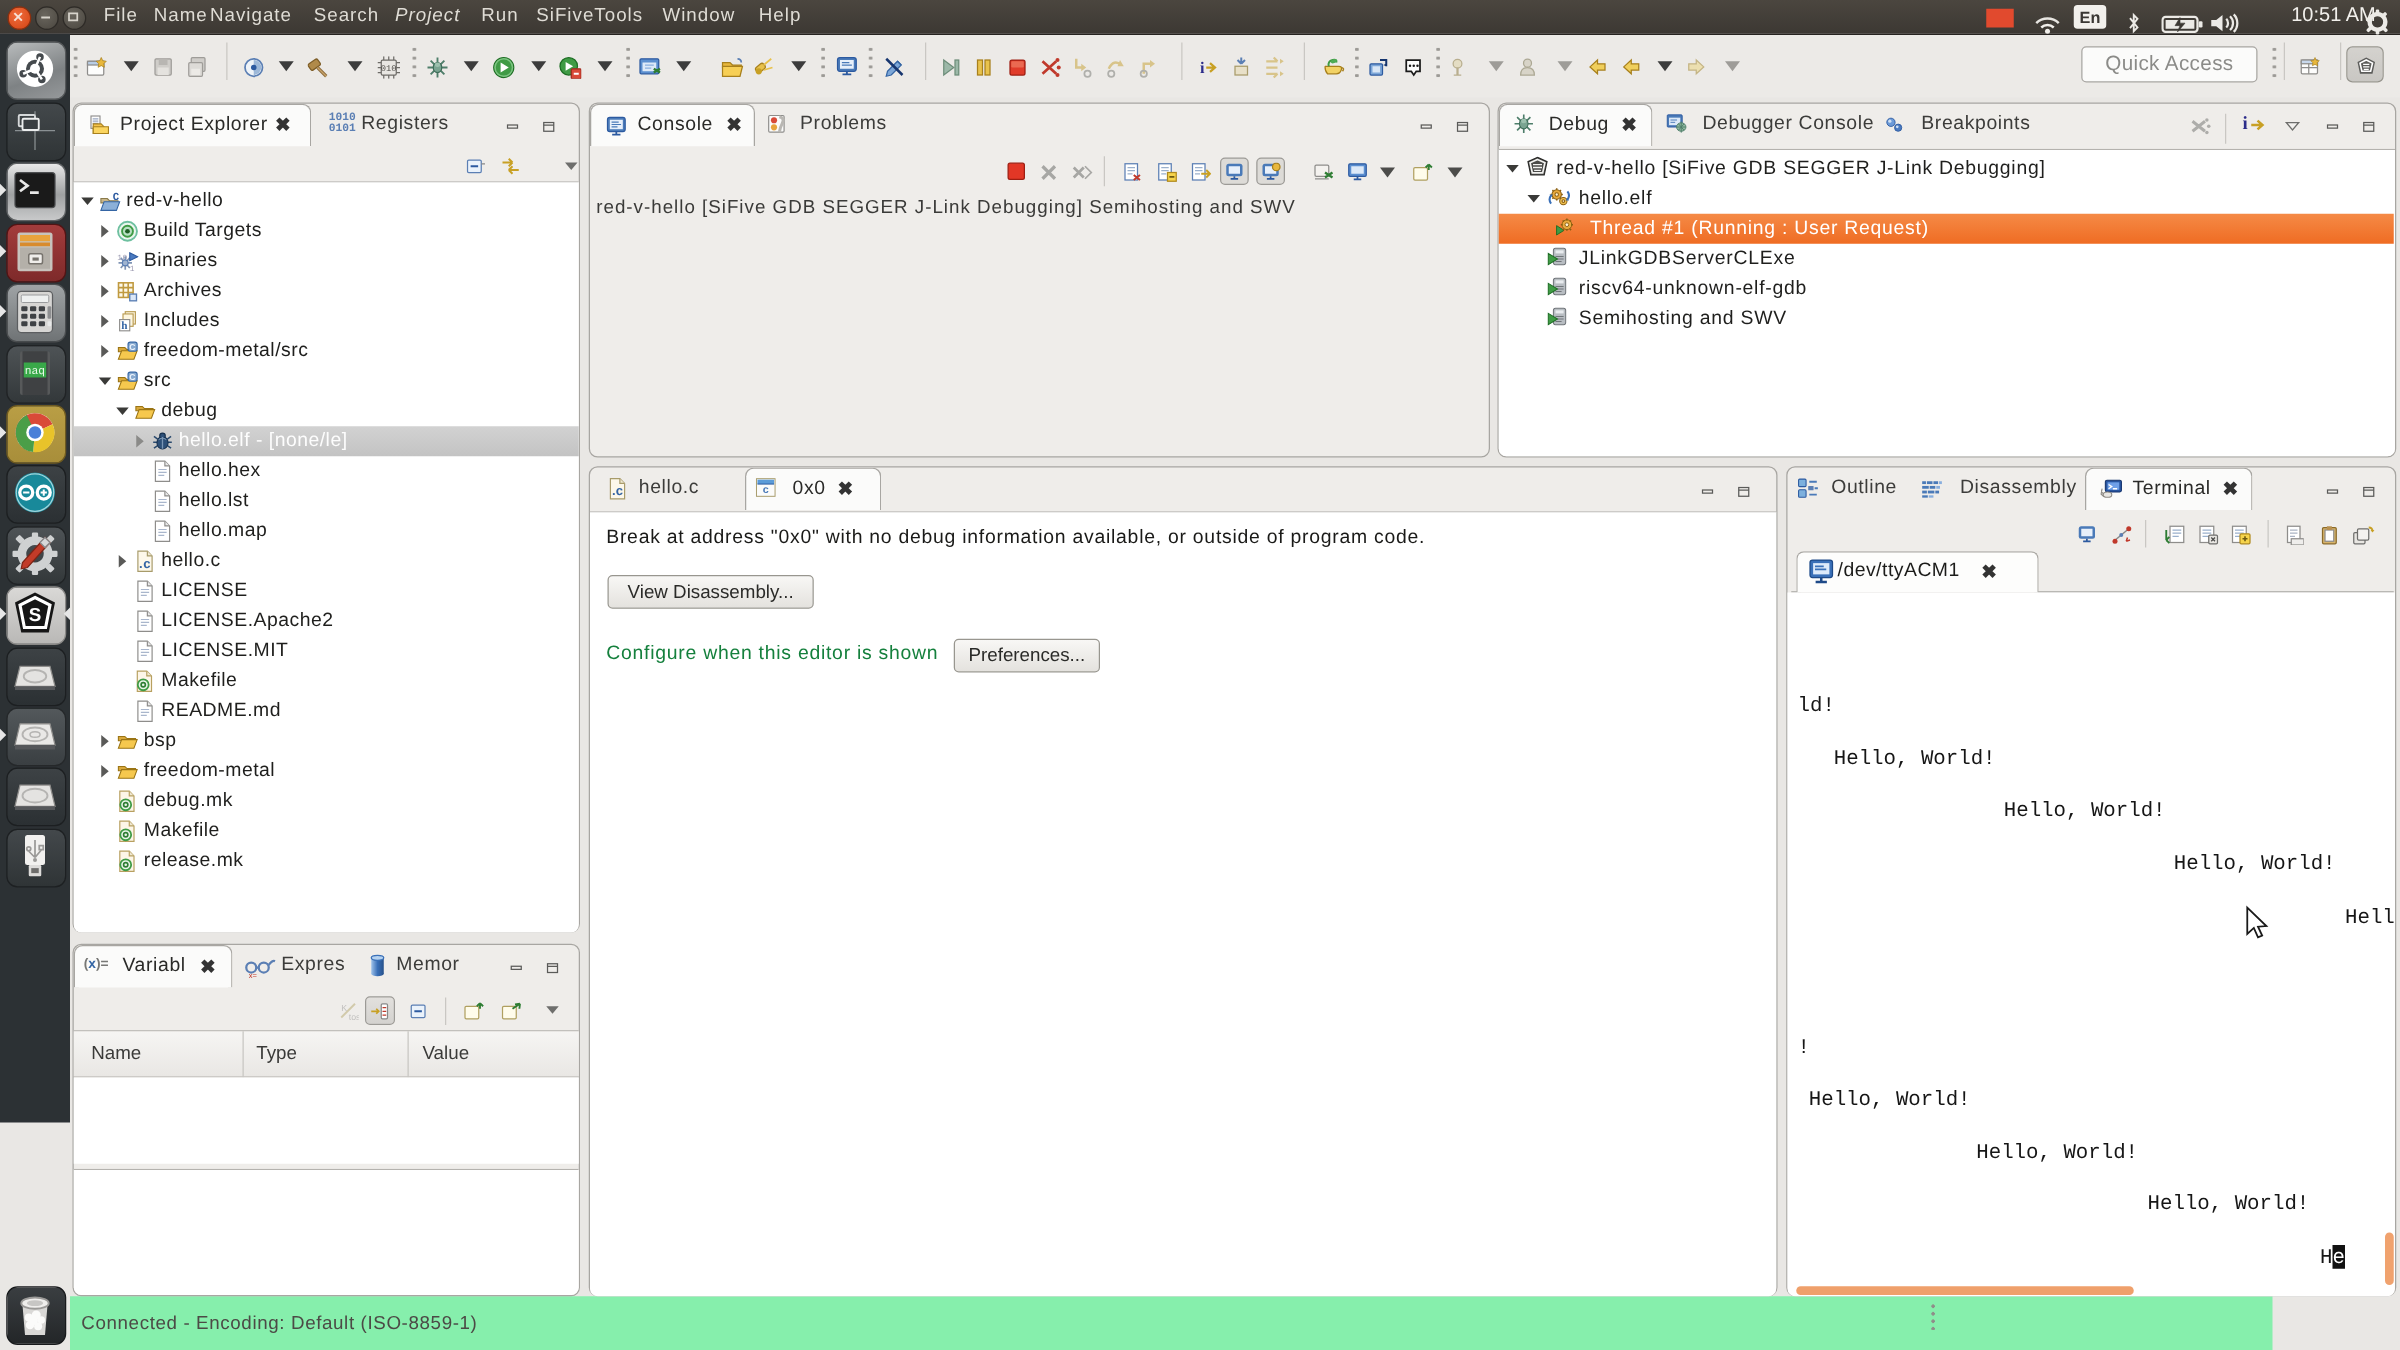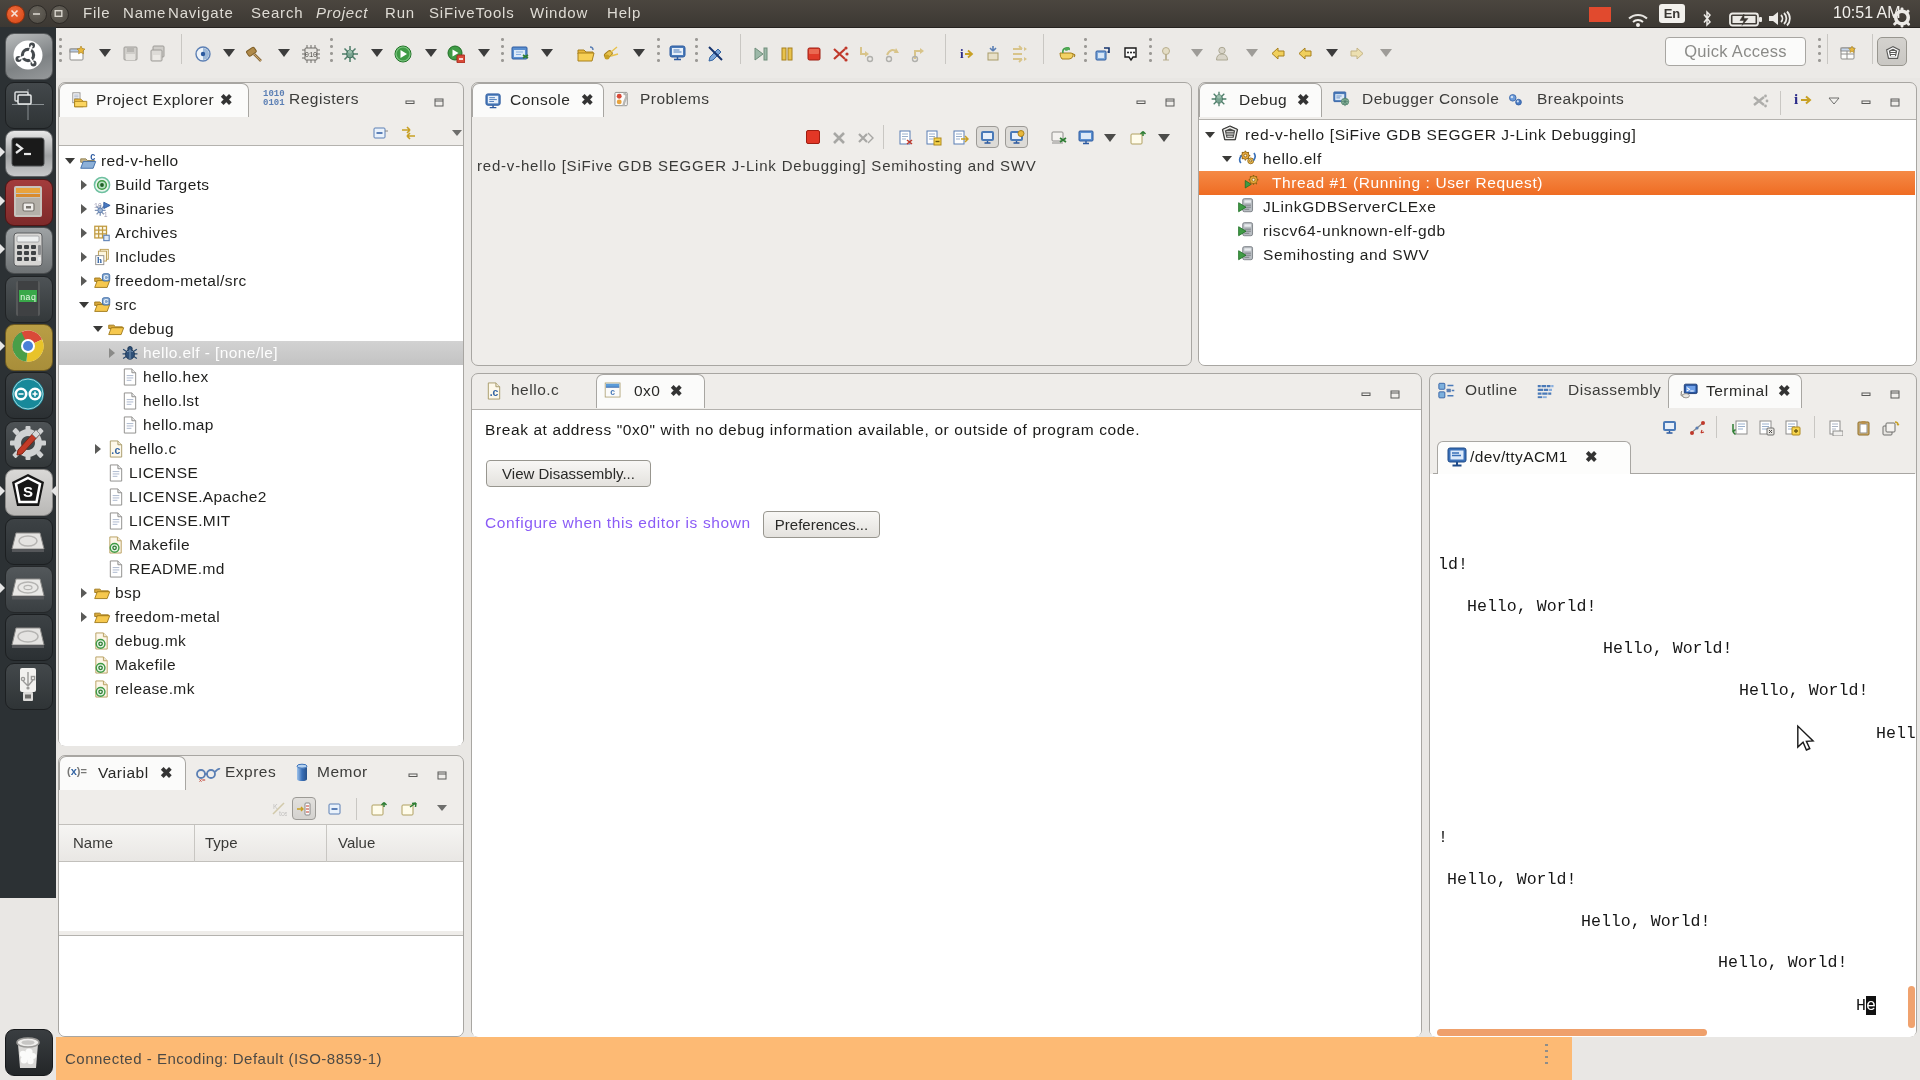--- a/index.html
+++ b/index.html
@@ -30,21 +30,21 @@
 .tablabel{font-size:15.5px;color:#2a2a28;letter-spacing:0.5px;}
 .tabx{font-size:15px;color:#333;font-weight:bold;}
 .minmax{position:absolute;width:11px;height:10px;box-sizing:border-box;}
 .treerow{position:absolute;height:24px;line-height:24px;font-size:15.5px;color:#1f1f1d;white-space:nowrap;letter-spacing:0.4px;}
 #dbgtree .treerow{letter-spacing:0.6px;}
 .arrow-r{position:absolute;width:0;height:0;border-top:5px solid transparent;border-bottom:5px solid transparent;border-left:6px solid #5a5a58;top:7px;}
 .arrow-d{position:absolute;width:0;height:0;border-left:5px solid transparent;border-right:5px solid transparent;border-top:6px solid #3a3a38;top:9px;}
 .ticon{position:absolute;top:3px;width:18px;height:18px;}
 .mono{font-family:"Liberation Mono",monospace;}
 
-#statusbar{position:absolute;left:56px;top:1037px;width:1516px;height:43px;background:#fdba74;
+#statusbar{position:absolute;left:56px;top:1037px;width:1762px;height:43px;background:#86efac;
  font-size:15px;color:#4c4a46;letter-spacing:0.5px;line-height:32px;}
 </style>
 </head>
 <body>
 <div id="screen">
   <div id="topbar">
     <span class="wbtn" style="left:6px;background:radial-gradient(circle at 40% 35%,#ef6c3d,#d44413);border:1px solid #8f2f0d;">
       <svg width="15" height="15" viewBox="0 0 15 15" style="position:absolute;left:0;top:0">
           <path d="M4.5 4.5 L10.5 10.5 M10.5 4.5 L4.5 10.5" stroke="#f7e1d7" stroke-width="1.6"></path>
         </svg>
@@ -1052,21 +1052,21 @@
     <span class="minmax" style="left:889px;top:12px;"><svg width="11" height="10">
           <rect x="1" y="3" width="8" height="2.5" fill="none" stroke="#5b5b59"></rect>
         </svg></span>
     <span class="minmax" style="left:918px;top:12px;"><svg width="11" height="10">
           <rect x="1" y="1" width="8" height="7" fill="none" stroke="#5b5b59"></rect>
           <path d="M1 3h8" stroke="#5b5b59"></path>
         </svg></span>
     <div class="pcontent" style="left:0;top:35px;width:949px;height:628px;border-radius:0 0 6px 6px;">
       <span style="position:absolute;left:13px;top:11px;font-size:15.5px;letter-spacing:0.6px;color:#1a1a18;">Break at address "0x0" with no debug information available, or outside of program code.</span>
       <span style="position:absolute;left:14px;top:50px;width:165px;height:27px;border:1px solid #98968f;border-radius:4px;background:linear-gradient(#f8f7f5,#e4e2de);box-sizing:border-box;text-align:center;line-height:25px;font-size:15px;color:#2a2a28;">View Disassembly...</span>
-      <span style="position:absolute;left:13px;top:104px;font-size:15.5px;letter-spacing:0.6px;color:#8b5cf6;">Configure when this editor is shown</span>
+      <span style="position:absolute;left:13px;top:104px;font-size:15.5px;letter-spacing:0.6px;color:#15803d;">Configure when this editor is shown</span>
       <span style="position:absolute;left:291px;top:101px;width:117px;height:27px;border:1px solid #98968f;border-radius:4px;background:linear-gradient(#f8f7f5,#e4e2de);box-sizing:border-box;text-align:center;line-height:25px;font-size:15px;color:#2a2a28;">Preferences...</span>
     </div>
   </div>
   <div class="panel" id="p-term" style="left:1429px;top:373px;width:488px;height:664px;">
     <svg class="ticon" style="left:8px;top:8px" width="21" height="20" viewBox="0 0 21 20">
         <g fill="#7db0dd" stroke="#2c5aa0">
           <rect x="1" y="1" width="7" height="7" rx="1"></rect>
           <rect x="1" y="11" width="7" height="7" rx="1"></rect>
         </g>
         <rect x="10" y="7.5" width="5" height="4" rx="0.5" fill="#5b7fb4"></rect>

